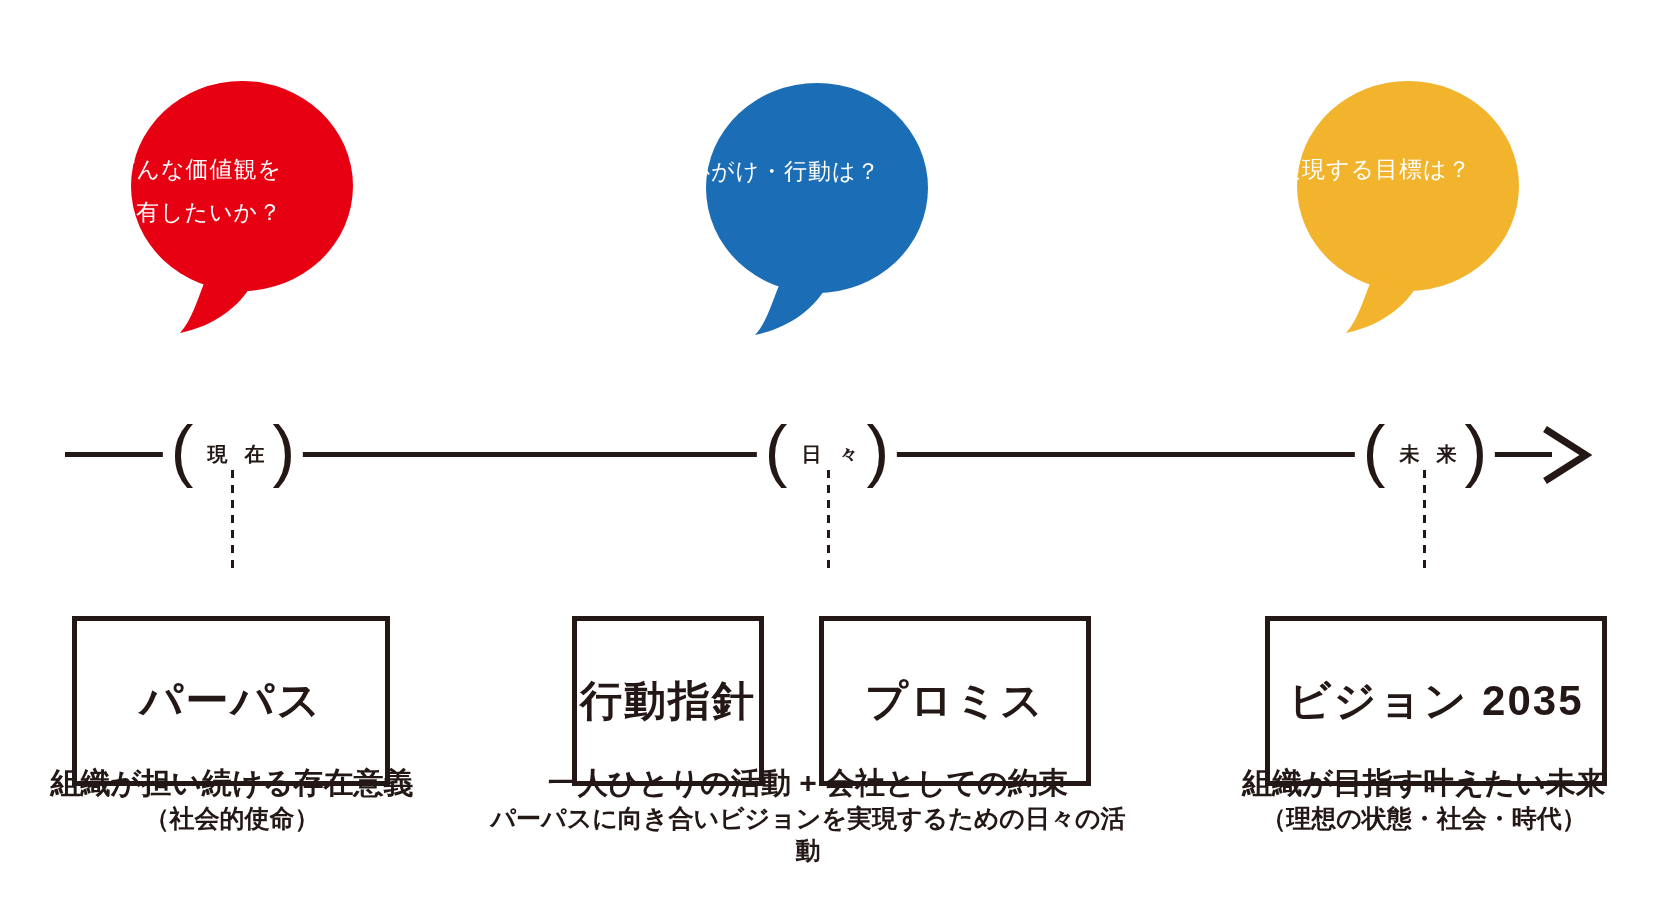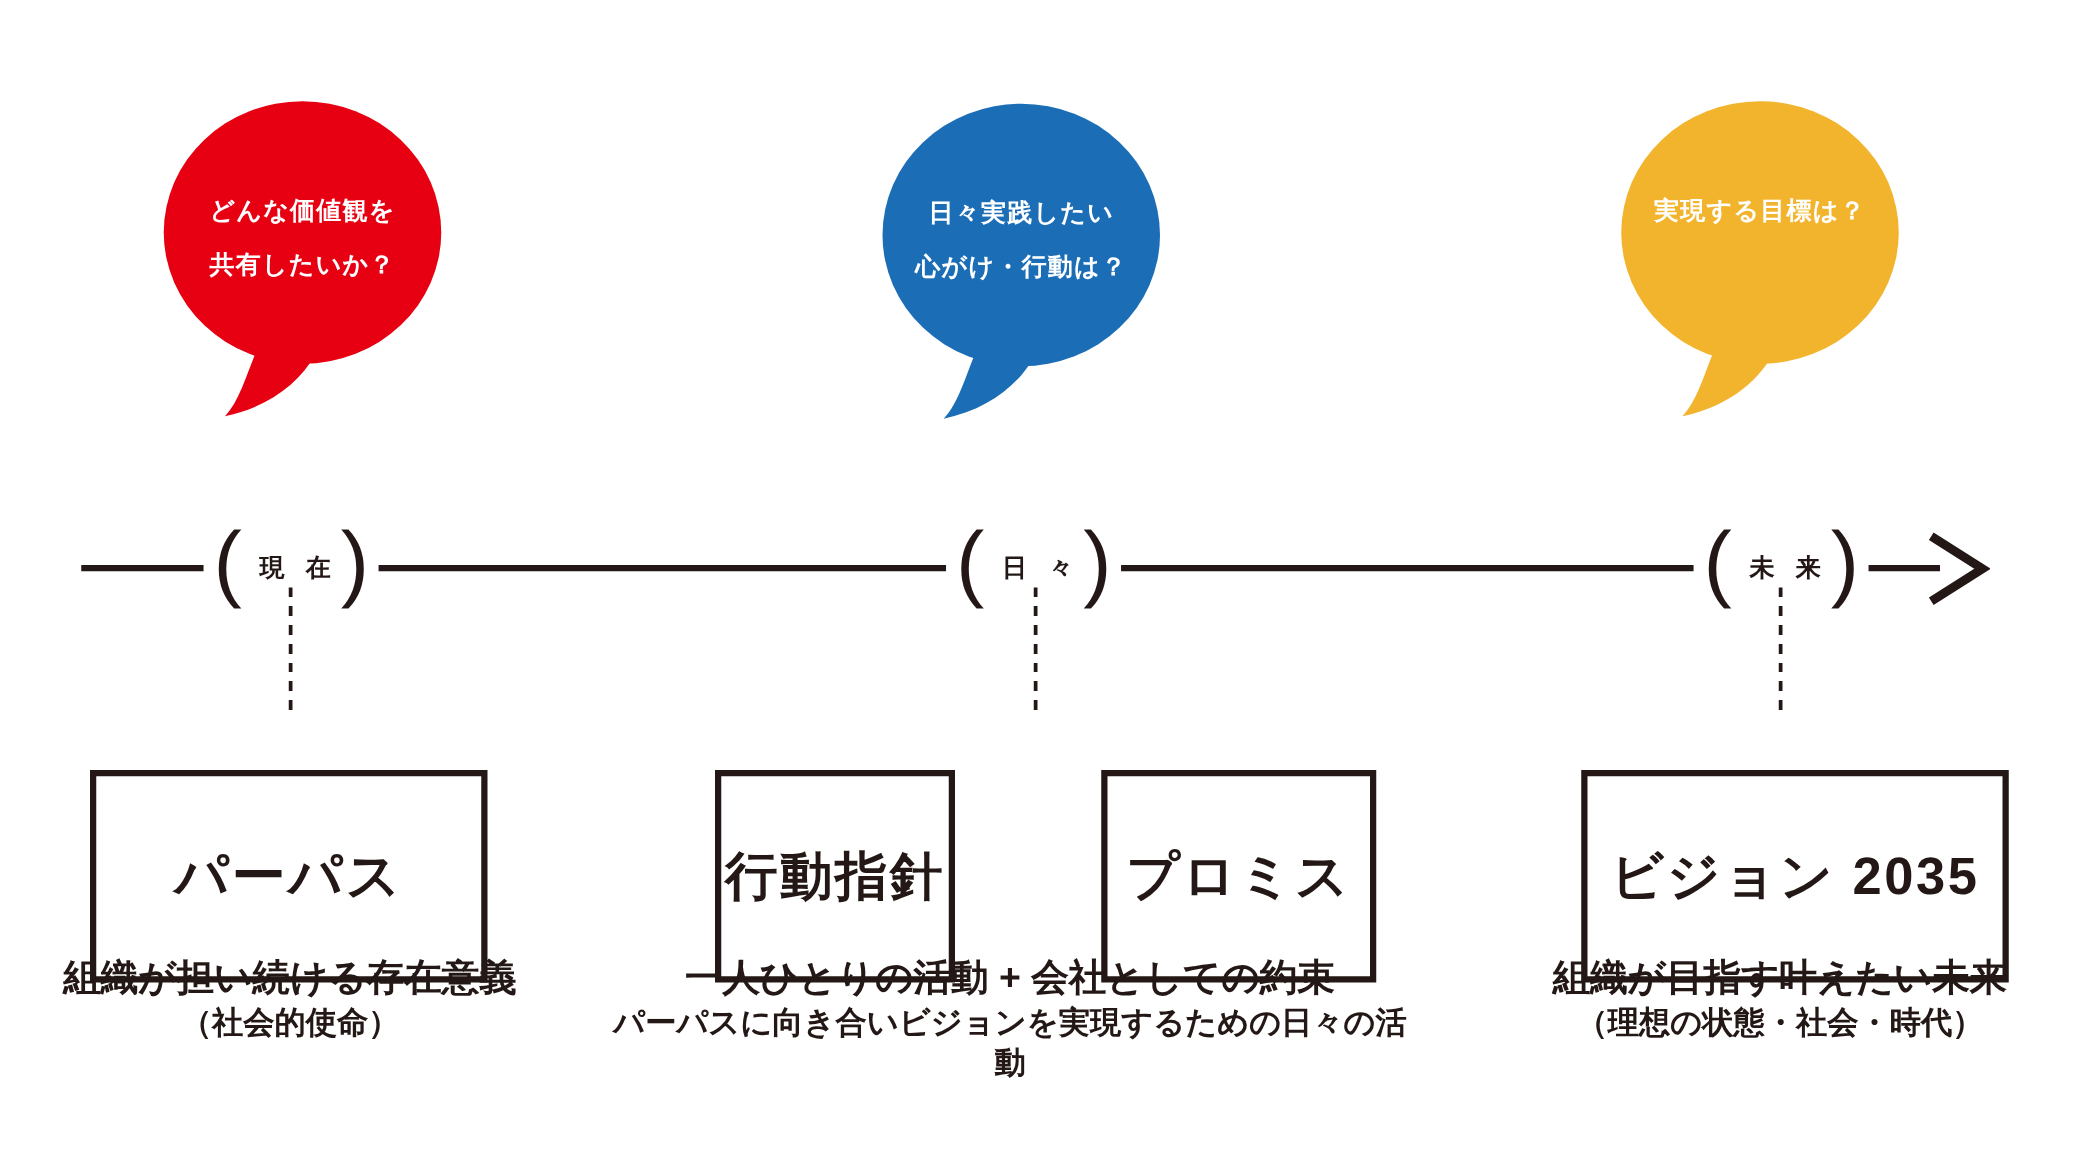--- a/index.html
+++ b/index.html
@@ -7,22 +7,22 @@
   body {
     position:relative;
     background:#ffffff;
     overflow:hidden;
     font-family:"Liberation Sans","DejaVu Sans",sans-serif;
     color:#231815;
   }
   
   .bubble-svg { position:absolute; width:240px; height:260px; }
   .bubble-text {
-    position:absolute; width:260px; text-align:center;
-    color:#ffffff; font-weight:bold; font-size:20px; line-height:43px;
+    position:absolute; width:260px; 
+    color:#ffffff; font-weight:normal; font-size:23px; line-height:43px;
     letter-spacing:1px;
   }
   
   .tl-line { position:absolute; left:65px; top:452px; width:1487px; height:5px; background:#231815; }
   .tl-arrow { position:absolute; left:1540px; top:423px; }
   .tl-label {
     position:absolute; top:418px; height:72px;
     display:flex; align-items:center;
     background:#ffffff; padding:0 8px;
     transform:translateX(-50%);
@@ -63,21 +63,20 @@
   <div>共有したいか？</div>
 </div>
 
 <svg class="bubble-svg" style="left:697px;top:82px" viewBox="0 0 240 260">
   <g fill="#1B6DB6">
     <ellipse cx="120" cy="106" rx="111" ry="105"></ellipse>
     <path d="M 85 196 C 75 220 70 240 58 253 C 92 246 117 227 130 204 Z"></path>
   </g>
 </svg>
 <div class="bubble-text" style="left:687px;top:150px">
-  <div>日々実践したい</div>
   <div>心がけ・行動は？</div>
 </div>
 
 <svg class="bubble-svg" style="left:1288px;top:80px" viewBox="0 0 240 260">
   <g fill="#F2B42C">
     <ellipse cx="120" cy="106" rx="111" ry="105"></ellipse>
     <path d="M 85 196 C 75 220 70 240 58 253 C 92 246 117 227 130 204 Z"></path>
   </g>
 </svg>
 <div class="bubble-text" style="left:1278px;top:148px">
@@ -111,21 +110,21 @@
 <div class="connector" style="left:231px"></div>
 <div class="connector" style="left:827px"></div>
 <div class="connector" style="left:1423px"></div>
 
 <div class="diagram-box" style="left:72px;width:318px">
   <span>パーパス</span>
 </div>
 <div class="diagram-box" style="left:572px;width:192px;font-size:42px">
   <span>行動指針</span>
 </div>
-<div class="diagram-box" style="left:881px;width:220px;font-size:42px">
+<div class="diagram-box" style="left:819px;width:272px;font-size:42px">
   <span>プロミス</span>
 </div>
 <div class="diagram-box" style="left:1265px;width:342px;font-size:42px">
   <span>ビジョン 2035</span>
 </div>
 
 <div class="desc" style="left:1px;width:462px">
   <div class="desc-main">組織が担い続ける存在意義</div>
   <div class="desc-sub">（社会的使命）</div>
 </div>

